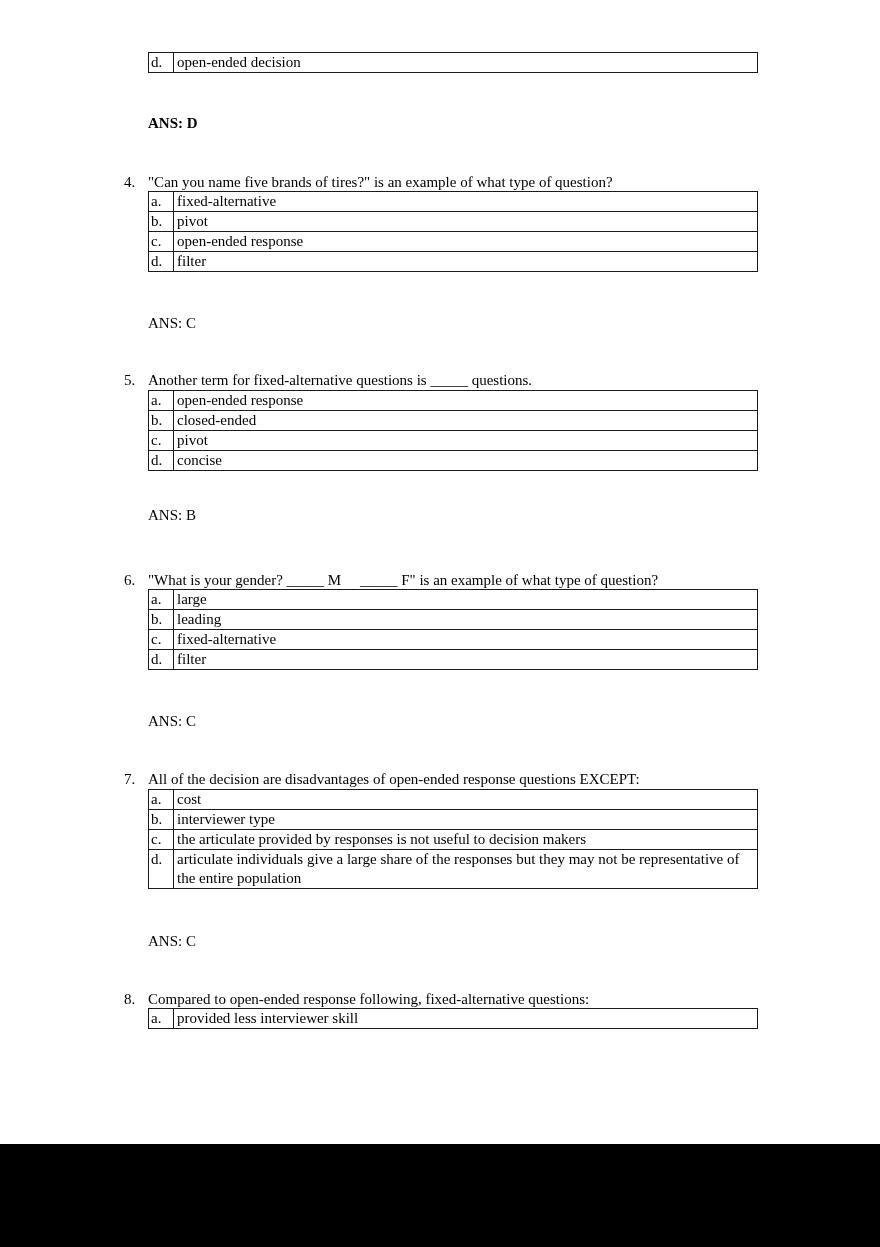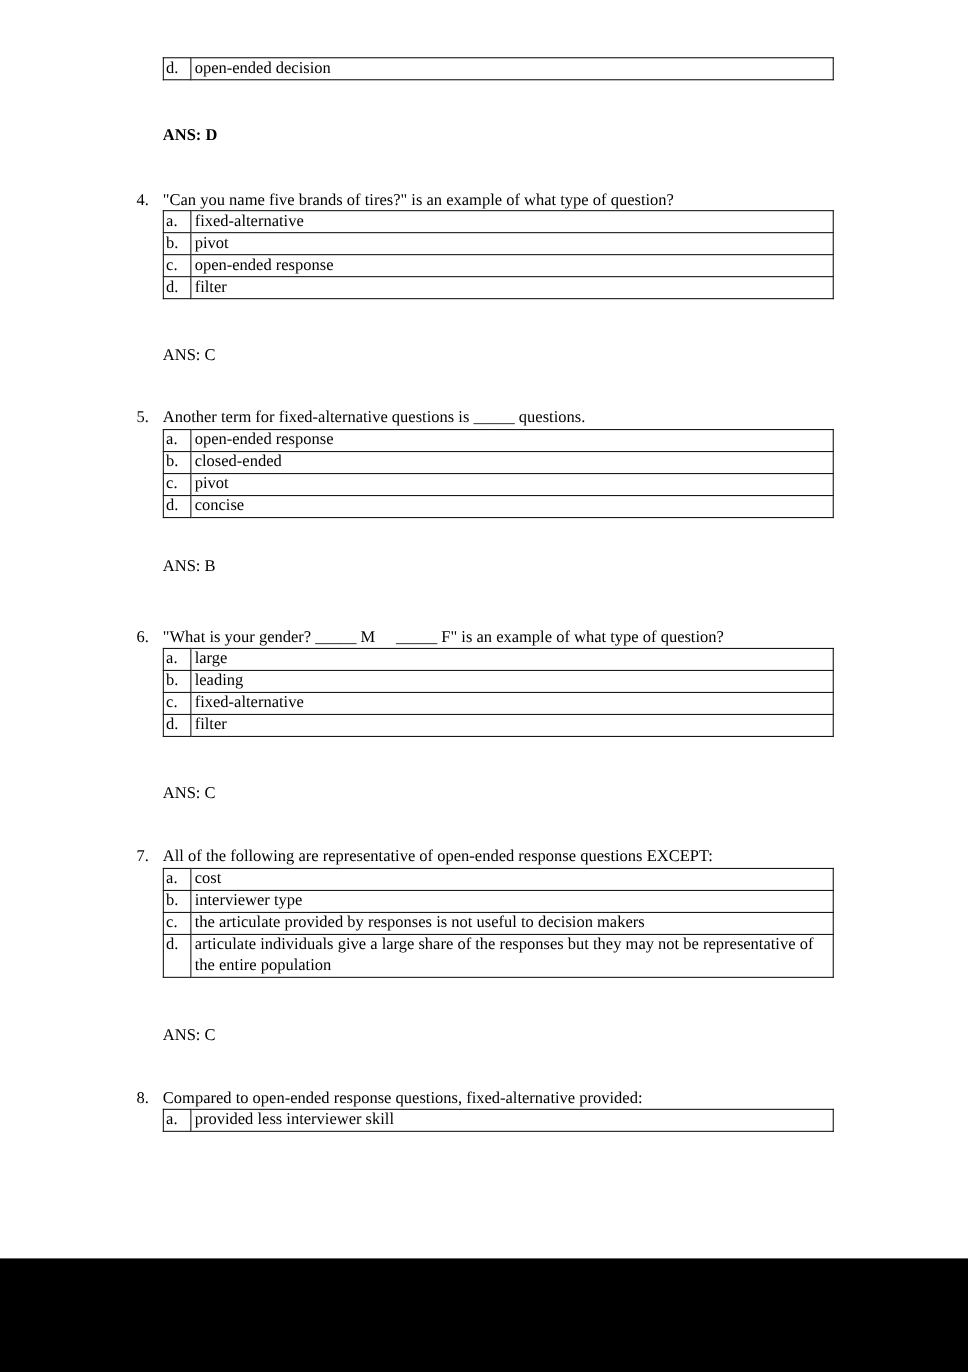--- a/index.html
+++ b/index.html
@@ -111,21 +111,21 @@
     <tr>
           <td class="lbl">d.</td>
           <td>filter</td>
         </tr>
   </tbody>
     </table>
   <div class="ans" style="top:712px;">ANS: C</div>
 
   <div class="q-stem" style="top:770px;">
     <span class="q-num">7.</span>
-    <span class="q-text">All of the following are representative of open-ended response questions EXCEPT:</span>
+    <span class="q-text">All of the decision are disadvantages of open-ended response questions EXCEPT:</span>
   </div>
   <table class="opts" style="top:789px;">
     <tbody>
         <tr>
           <td class="lbl">a.</td>
           <td>cost</td>
         </tr>
     <tr>
           <td class="lbl">b.</td>
           <td>interviewer type</td>
@@ -137,21 +137,21 @@
     <tr>
           <td class="lbl">d.</td>
           <td>articulate individuals give a large share of the responses but they may not be representative of the entire population</td>
         </tr>
   </tbody>
     </table>
   <div class="ans" style="top:932px;">ANS: C</div>
 
   <div class="q-stem" style="top:990px;">
     <span class="q-num">8.</span>
-    <span class="q-text">Compared to open-ended response questions, fixed-alternative provided:</span>
+    <span class="q-text">Compared to open-ended response following, fixed-alternative questions:</span>
   </div>
   <table class="opts" style="top:1008px;">
     <tbody>
         <tr>
           <td class="lbl">a.</td>
           <td>provided less interviewer skill</td>
         </tr>
   </tbody>
     </table>
 

